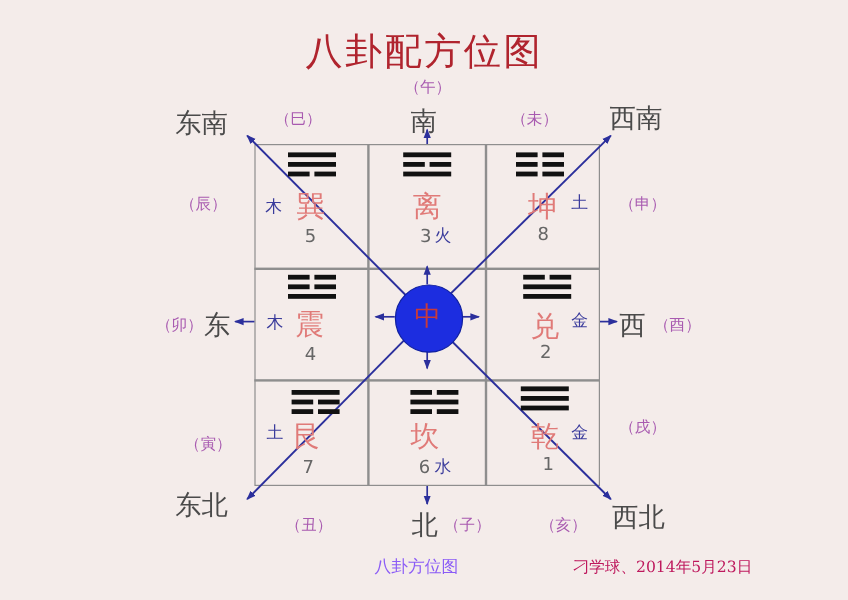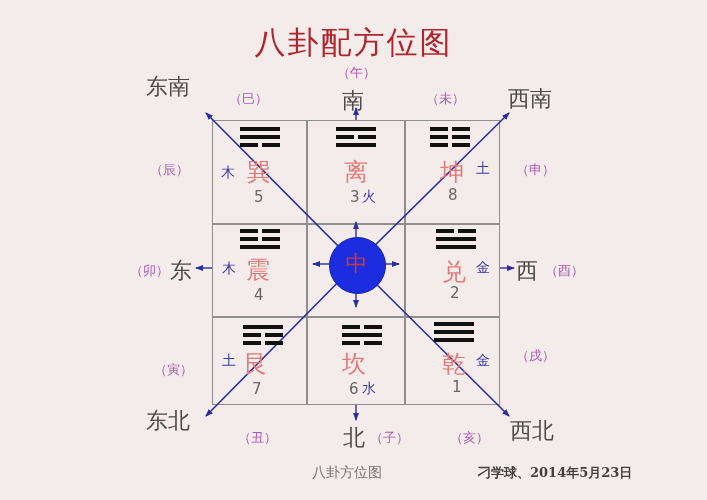--- a/index.html
+++ b/index.html
@@ -31,22 +31,22 @@
   .num { font-size:15px; color:#666; font-family:"DejaVu Sans","Liberation Sans",sans-serif; }
   .elem { font-size:14px; color:#3b3c9c; }
   .center-dot {
     left:329px; top:237px; width:55px; height:55px; border-radius:50%;
     background:#1c2de0; border:1px solid #1020a0;
   }
   .center-label {
     left:329px; top:249px; width:55px; text-align:center;
     font-size:22px; color:#c83a3a;
   }
-  .caption { font-size:14px; color:#737373;text-align:center; }
-  .signature { font-size:13px; color:#404040;font-weight:bold; }
+  .caption { font-size:14px; color:#8b5cf6;text-align:center; }
+  .signature { font-size:13px; color:#be185d; }
   svg.overlay { position:absolute; left:0; top:0; }
 </style>
 </head>
 <body>
 
 <div class="abs title">八卦配方位图</div>
 
 <div class="abs grid"></div>
 <div class="abs vline" style="left:306px"></div>
 <div class="abs vline" style="left:404px"></div>
@@ -75,21 +75,21 @@
   <line x1="500" y1="268" x2="514" y2="268" stroke="#2b2f9c" stroke-width="1.4" marker-end="url(#ah)"></line>
 </svg>
 
 <div class="abs center-dot"></div>
 <div class="abs center-label">中</div>
 
 <div class="abs dir" style="left:342px;top:86px">南</div>
 <div class="abs dir" style="left:343px;top:423px">北</div>
 <div class="abs dir" style="left:170px;top:256px">东</div>
 <div class="abs dir" style="left:516px;top:256px">西</div>
-<div class="abs dir" style="left:146px;top:72px">东南</div>
+<div class="abs dir" style="left:146px;top:88px">东南</div>
 <div class="abs dir" style="left:508px;top:84px">西南</div>
 <div class="abs dir" style="left:146px;top:406px">东北</div>
 <div class="abs dir" style="left:510px;top:416px">西北</div>
 
 <div class="abs branch" style="left:337px;top:64px">（午）</div>
 <div class="abs branch" style="left:229px;top:90px">（巳）</div>
 <div class="abs branch" style="left:426px;top:90px">（未）</div>
 <div class="abs branch" style="left:150px;top:161px">（辰）</div>
 <div class="abs branch" style="left:516px;top:161px">（申）</div>
 <div class="abs branch" style="left:130px;top:262px">（卯）</div>

